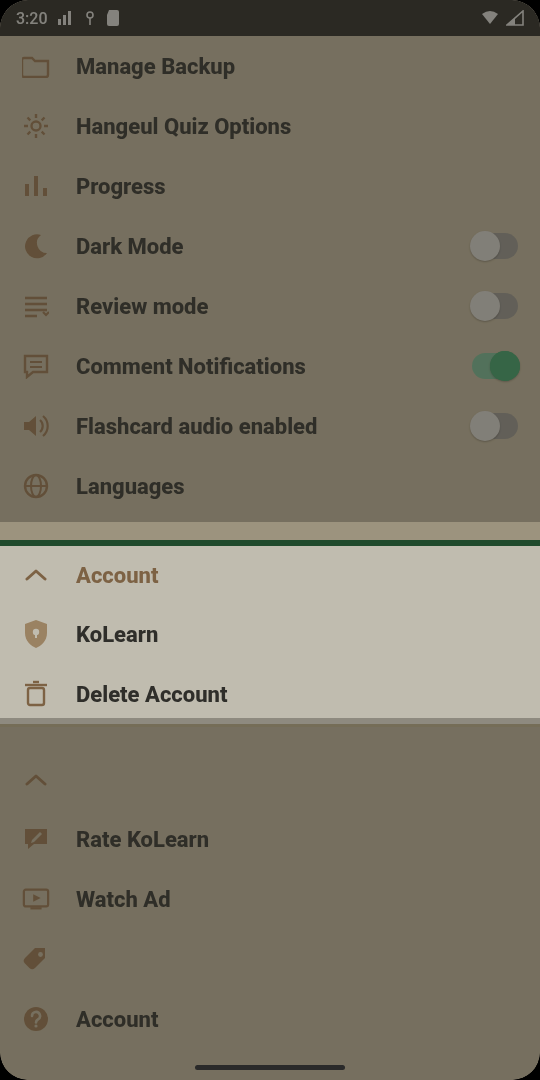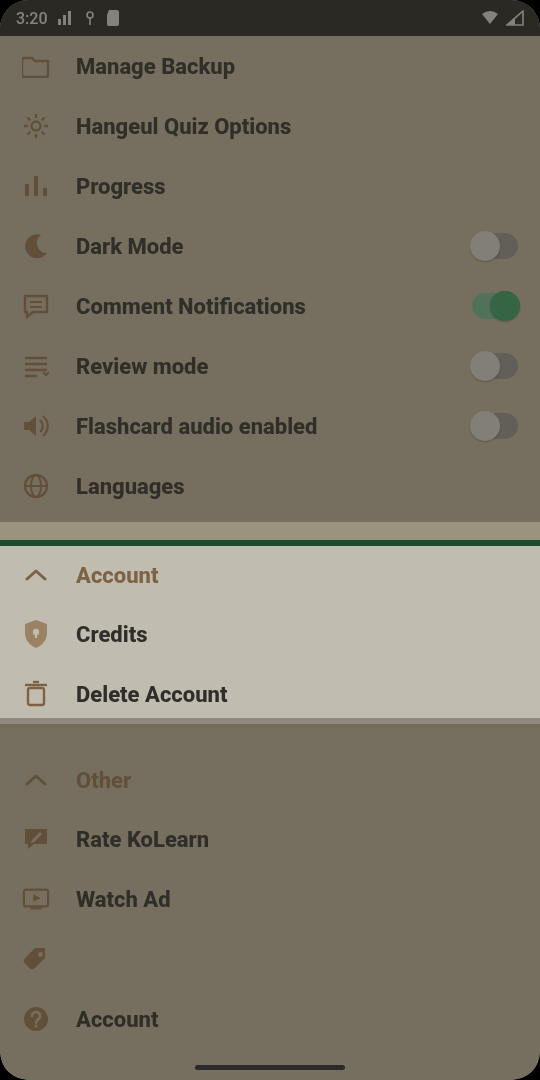--- a/index.html
+++ b/index.html
@@ -133,50 +133,50 @@
             </svg>
         </span>
         <span class="label">Dark Mode</span>
         <div class="toggle">
             <div class="knob"></div>
           </div>
       </div>
 
       <div class="row">
         <span class="icon">
-          <svg width="28" height="26" viewBox="0 0 28 26">
-              <path d="M3 3 h22 v16 h-14 l-6 5 v-5 h-2 z" fill="none" stroke="#9c7650" stroke-width="2.4"></path>
-              <line x1="8" y1="9" x2="20" y2="9" stroke="#9c7650" stroke-width="2"></line>
-              <line x1="8" y1="14" x2="20" y2="14" stroke="#9c7650" stroke-width="2"></line>
-            </svg>
-        </span>
-        <span class="label">Comment Notifications</span>
-        <div class="toggle on">
-            <div class="knob"></div>
-          </div>
-      </div>
-
-      <div class="row">
-        <span class="icon">
           <svg width="26" height="24" viewBox="0 0 26 24">
               <line x1="2" y1="4" x2="24" y2="4" stroke="#9c7650" stroke-width="2.6"></line>
               <line x1="2" y1="10" x2="24" y2="10" stroke="#9c7650" stroke-width="2.6"></line>
               <line x1="2" y1="16" x2="24" y2="16" stroke="#9c7650" stroke-width="2.6"></line>
               <line x1="2" y1="22" x2="14" y2="22" stroke="#9c7650" stroke-width="2.6"></line>
               <path d="M20 18 l3 3 l3 -3" fill="none" stroke="#9c7650" stroke-width="2.2"></path>
             </svg>
         </span>
         <span class="label">Review mode</span>
         <div class="toggle">
             <div class="knob"></div>
           </div>
       </div>
 
       <div class="row">
         <span class="icon">
+          <svg width="28" height="26" viewBox="0 0 28 26">
+              <path d="M3 3 h22 v16 h-14 l-6 5 v-5 h-2 z" fill="none" stroke="#9c7650" stroke-width="2.4"></path>
+              <line x1="8" y1="9" x2="20" y2="9" stroke="#9c7650" stroke-width="2"></line>
+              <line x1="8" y1="14" x2="20" y2="14" stroke="#9c7650" stroke-width="2"></line>
+            </svg>
+        </span>
+        <span class="label">Comment Notifications</span>
+        <div class="toggle on">
+            <div class="knob"></div>
+          </div>
+      </div>
+
+      <div class="row">
+        <span class="icon">
           <svg width="28" height="24" viewBox="0 0 28 24">
               <path d="M2 8 h5 l7 -6 v20 l-7 -6 h-5 z" fill="#9c7650"></path>
               <path d="M18 6 a8 8 0 0 1 0 12" fill="none" stroke="#9c7650" stroke-width="2.2"></path>
               <path d="M21 2 a13 13 0 0 1 0 20" fill="none" stroke="#9c7650" stroke-width="2.2"></path>
             </svg>
         </span>
         <span class="label">Flashcard audio enabled</span>
         <div class="toggle">
             <div class="knob"></div>
           </div>
@@ -207,21 +207,21 @@
         <span class="label">Account</span>
       </div>
       <div class="row">
         <span class="icon">
           <svg width="26" height="30" viewBox="0 0 26 30">
               <path d="M13 1 l11 4 v9 c0 8 -6 13 -11 15 c-5 -2 -11 -7 -11 -15 v-9 z" fill="#c7a57c"></path>
               <circle cx="13" cy="13" r="3.2" fill="#fffbee"></circle>
               <rect x="12" y="15" width="2" height="4" fill="#fffbee"></rect>
             </svg>
         </span>
-        <span class="label">Credits</span>
+        <span class="label">KoLearn</span>
       </div>
       <div class="row">
         <span class="icon">
           <svg width="24" height="28" viewBox="0 0 24 28">
               <rect x="4" y="8" width="16" height="17" rx="2" fill="none" stroke="#9c7650" stroke-width="2.4"></rect>
               <line x1="1" y1="5" x2="23" y2="5" stroke="#9c7650" stroke-width="2.4"></line>
               <line x1="9" y1="2" x2="15" y2="2" stroke="#9c7650" stroke-width="2.4"></line>
             </svg>
         </span>
         <span class="label">Delete Account</span>
@@ -230,21 +230,20 @@
 
     <div class="gap"></div>
 
     <div class="section">
       <div class="row section-header">
         <span class="icon">
           <svg width="22" height="14" viewBox="0 0 22 14">
               <path d="M2 11 L11 3 L20 11" fill="none" stroke="#9c7650" stroke-width="3" stroke-linecap="round" stroke-linejoin="round"></path>
             </svg>
         </span>
-        <span class="label">Other</span>
       </div>
       <div class="row">
         <span class="icon">
           <svg width="28" height="26" viewBox="0 0 28 26">
               <path d="M3 3 h22 v15 h-13 l-6 5 v-5 h-3 z" fill="#9c7650"></path>
               <path d="M10 8 l6 6 M18 6 l2 2 -8 8 -3 1 1 -3 z" fill="#cbbfa5"></path>
             </svg>
         </span>
         <span class="label">Rate KoLearn</span>
       </div>

